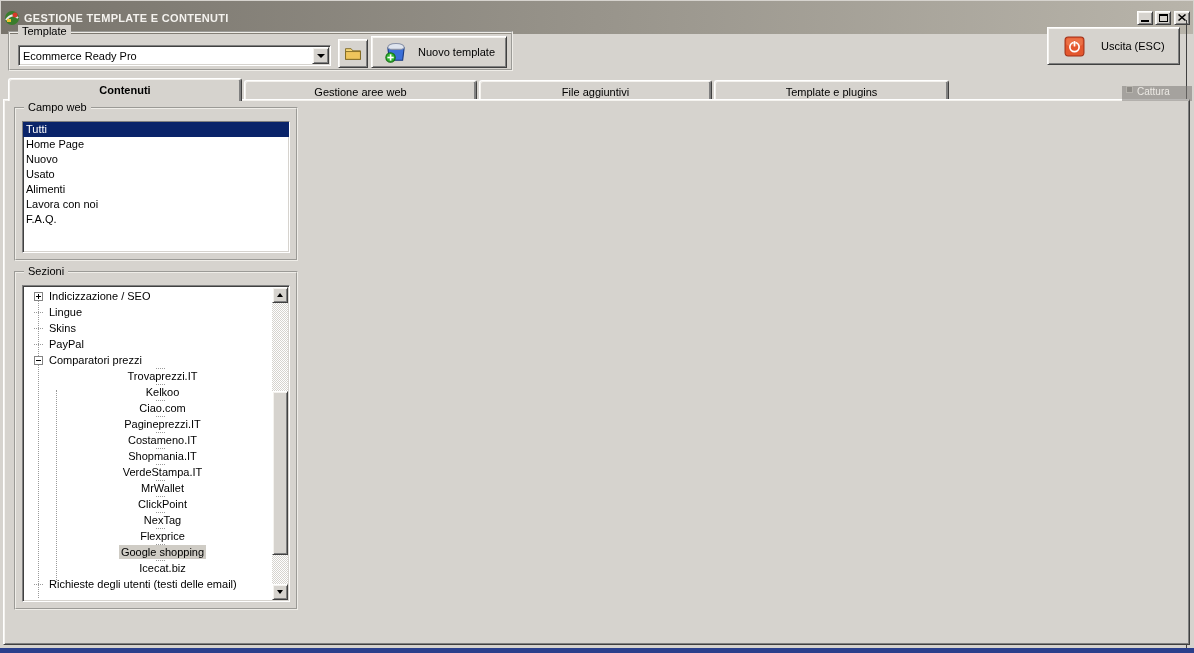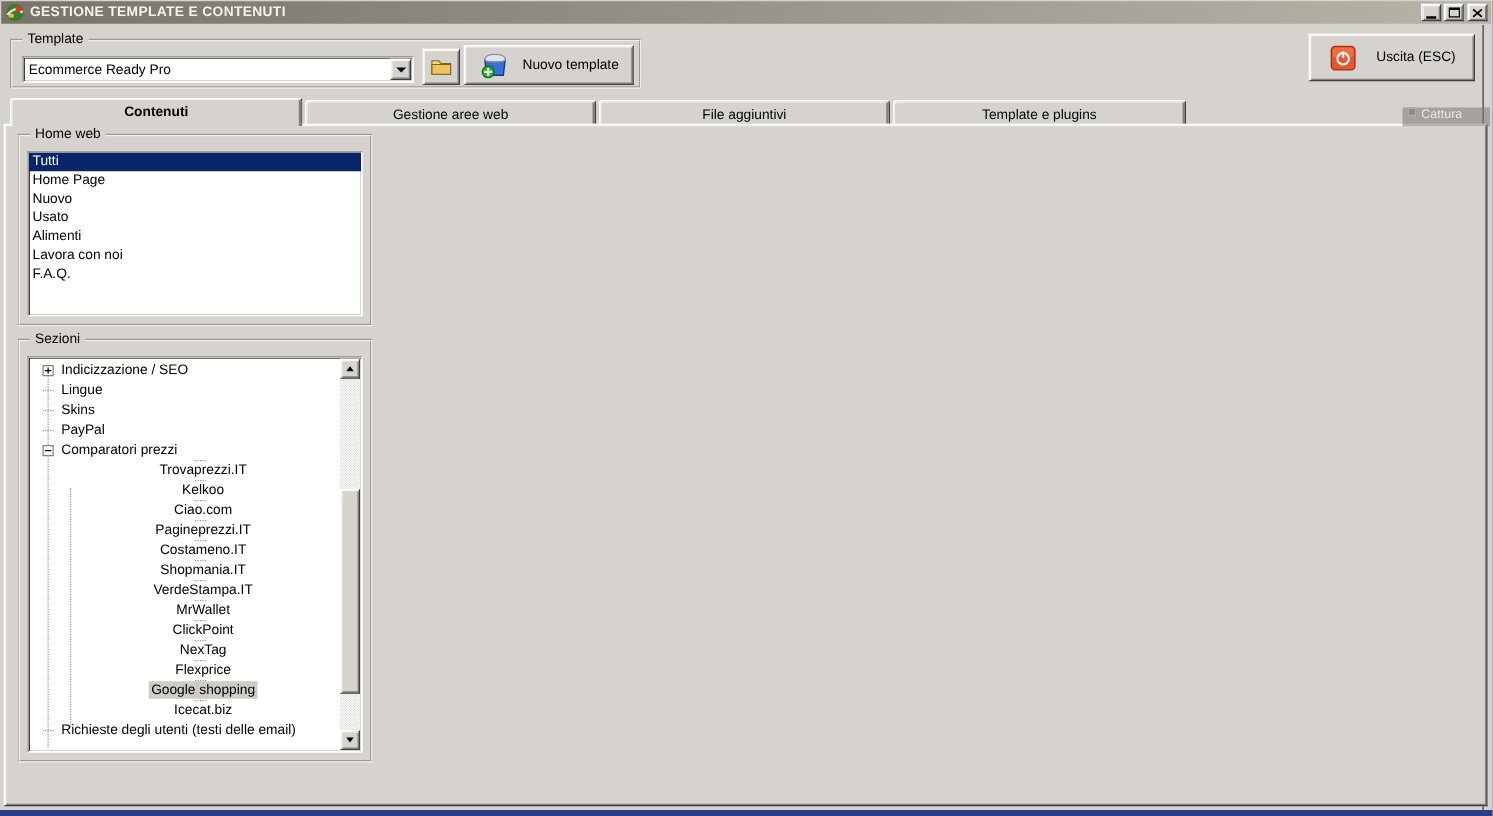--- a/index.html
+++ b/index.html
@@ -14,21 +14,21 @@
 
   
   .raised { border:1px solid; border-color:#ffffff #404040 #404040 #ffffff;
             box-shadow: inset 1px 1px 0 #f4f2ee, inset -1px -1px 0 #808080; background:#d6d3ce; }
   .sunken { border:1px solid; border-color:#808080 #ffffff #ffffff #808080;
             box-shadow: inset 1px 1px 0 #404040, inset -1px -1px 0 #d6d3ce; background:#fff; }
   .groupbox { position:absolute; border:2px groove #efede8; }
   .groupbox > .gb-label { position:absolute; top:-8px; left:8px; background:#d6d3ce; padding:0 4px; font-size:11px; }
 
   
-  .titlebar { position:absolute; left:1px; top:1px; width:1192px; height:18px;
+  .titlebar { position:absolute; left:1px; top:1px; width:1192px; height:33px;
     background:linear-gradient(to right,#78746c,#b8b4aa);
     display:flex; align-items:center; padding:0 3px; }
   .titlebar .ttext { color:#f4f2ee; font-weight:bold; font-size:11px; letter-spacing:.3px; flex:1; margin-left:4px;
     white-space:nowrap; overflow:hidden; }
   .winbtn { width:16px; height:14px; margin-left:2px; display:flex; align-items:center; justify-content:center; cursor:default; }
   .glyph-min { width:8px; height:2px; background:#000; margin-top:7px; }
   .glyph-max { width:9px; height:8px; border:1px solid #000; border-top-width:2px; }
 
   
   .tpl-group { left:8px; top:31px; width:505px; height:40px; }
@@ -196,21 +196,21 @@
   <div class="tab" style="left:714px; width:235px;"><span>Template e plugins</span></div>
 
   <div class="capture-overlay">
     <span class="sq"></span>
     <span>Cattura</span>
   </div>
 
   <div class="tab-panel raised"></div>
 
   <div class="groupbox aree-group">
-    <span class="gb-label">Home web</span>
+    <span class="gb-label">Campo web</span>
     <div class="listbox sunken">
         <div class="list-item selected">Tutti</div>
         <div class="list-item">Home Page</div>
         <div class="list-item">Nuovo</div>
         <div class="list-item">Usato</div>
         <div class="list-item">Alimenti</div>
         <div class="list-item">Lavora con noi</div>
         <div class="list-item">F.A.Q.</div>
       </div>
   </div>

